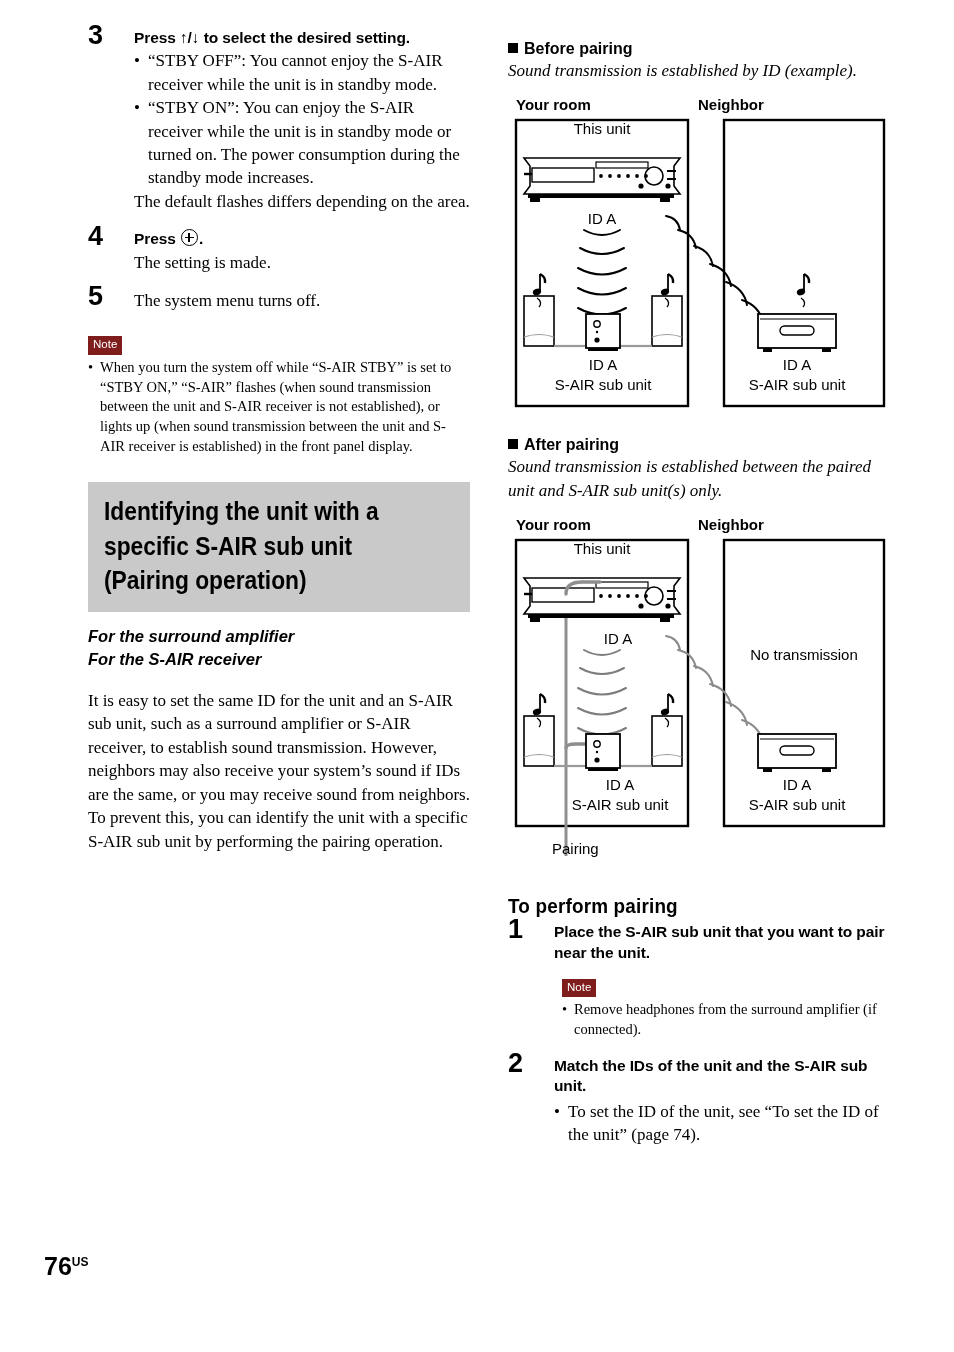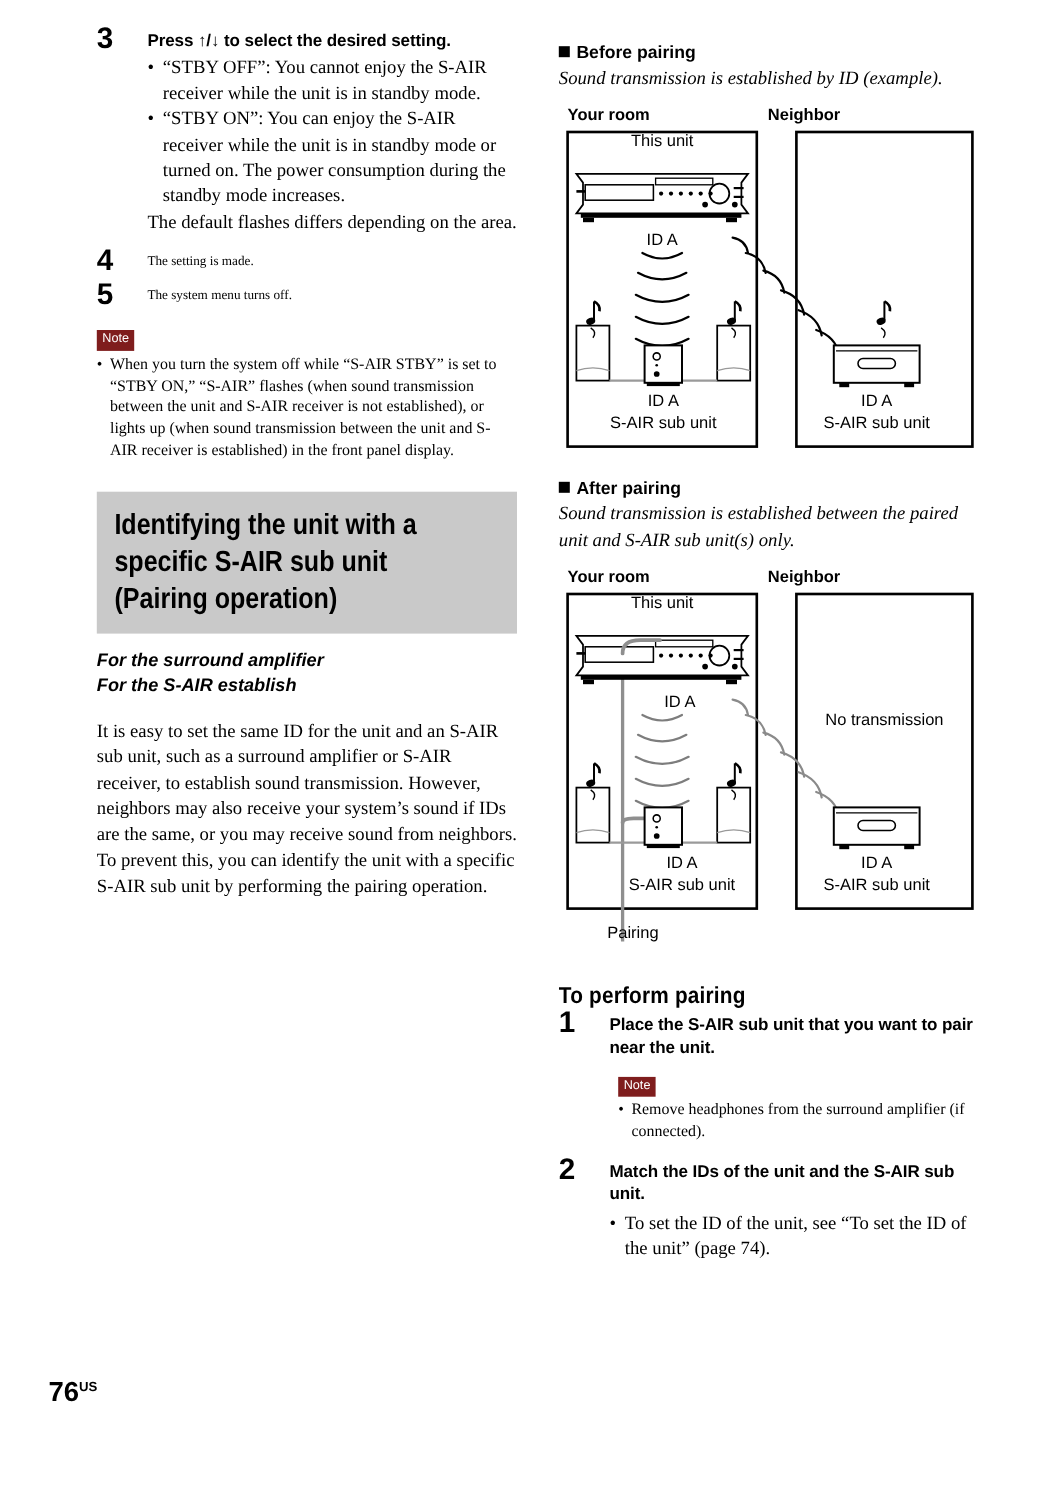--- a/index.html
+++ b/index.html
@@ -7,21 +7,21 @@
   .page{position:absolute;inset:0;}
 
   
   .col-left{position:absolute;left:88px;top:28px;width:382px;}
   .col-right{position:absolute;left:508px;top:40px;width:378px;}
 
   
   .step{position:relative;padding-left:46px;margin-bottom:2px;}
   .step .num{position:absolute;left:0;top:-6px;font-family:"Liberation Sans",sans-serif;font-weight:bold;font-size:27px;line-height:1;}
   .step-title{font-family:"Liberation Sans",sans-serif;font-weight:bold;font-size:15.5px;line-height:1.3;letter-spacing:-0.1px;}
-  .step-body{font-size:12px;line-height:1.38;margin-top:2px;}
+  .step-body{font-size:17px;line-height:1.38;margin-top:2px;}
 
   ul.bullets{list-style:none;margin:1px 0 0 0;padding:0;}
   ul.bullets li{position:relative;padding-left:14px;font-size:17px;line-height:1.38;margin-bottom:0;}
   ul.bullets li:before{content:"\2022";position:absolute;left:0;top:0;}
 
   .plain{font-size:17px;line-height:1.38;}
 
   
   .note-badge{display:inline-block;background:#7f1d1d;color:#fff;font-family:"Liberation Sans",sans-serif;
               font-size:11.5px;font-weight:normal;line-height:1;padding:3px 5px 4px 5px;}
@@ -75,41 +75,45 @@
       <div class="step-title">Press ↑/↓ to select the desired setting.</div>
       <ul class="bullets">
         <li>“STBY OFF”: You cannot enjoy the S-AIR receiver while the unit is in standby mode.</li>
         <li>“STBY ON”: You can enjoy the S-AIR receiver while the unit is in standby mode or turned on. The power consumption during the standby mode increases.</li>
       </ul>
       <div class="plain">The default flashes differs depending on the area.</div>
     </div>
 
     <div class="step" style="margin-top:16px">
       <span class="num">4</span>
+      <div class="step-title">
+        <span>Press</span>
+        <span class="circ-plus"></span><span>.</span>
+      </div>
       <div class="step-body">The setting is made.</div>
     </div>
 
     <div class="step" style="margin-top:14px">
       <span class="num">5</span>
       <div class="step-body">The system menu turns off.</div>
     </div>
 
     <div style="margin-top:22px">
       <span class="note-badge">Note</span>
       <ul class="note-list">
         <li>When you turn the system off while “S-AIR STBY” is set to “STBY ON,” “S-AIR” flashes (when sound transmission between the unit and S-AIR receiver is not established), or lights up (when sound transmission between the unit and S-AIR receiver is established) in the front panel display.</li>
       </ul>
     </div>
 
     <div class="section-band">
       <h2>Identifying the unit with a specific S-AIR sub unit (Pairing operation)</h2>
     </div>
 
     <div class="subhead">For the surround amplifier</div>
-    <div class="subhead" style="margin-top:1px">For the S-AIR establish</div>
+    <div class="subhead" style="margin-top:1px">For the S-AIR receiver</div>
 
     <div class="body-para">It is easy to set the same ID for the unit and an S-AIR sub unit, such as a surround amplifier or S-AIR receiver, to establish sound transmission. However, neighbors may also receive your system’s sound if IDs are the same, or you may receive sound from neighbors. To prevent this, you can identify the unit with a specific S-AIR sub unit by performing the pairing operation.</div>
   </div>
 
   <div class="col-right">
 
     <div class="sq-head">
       <span class="sq"></span><span>Before pairing</span>
     </div>
     <p class="intro">Sound transmission is established by ID (example).</p>

